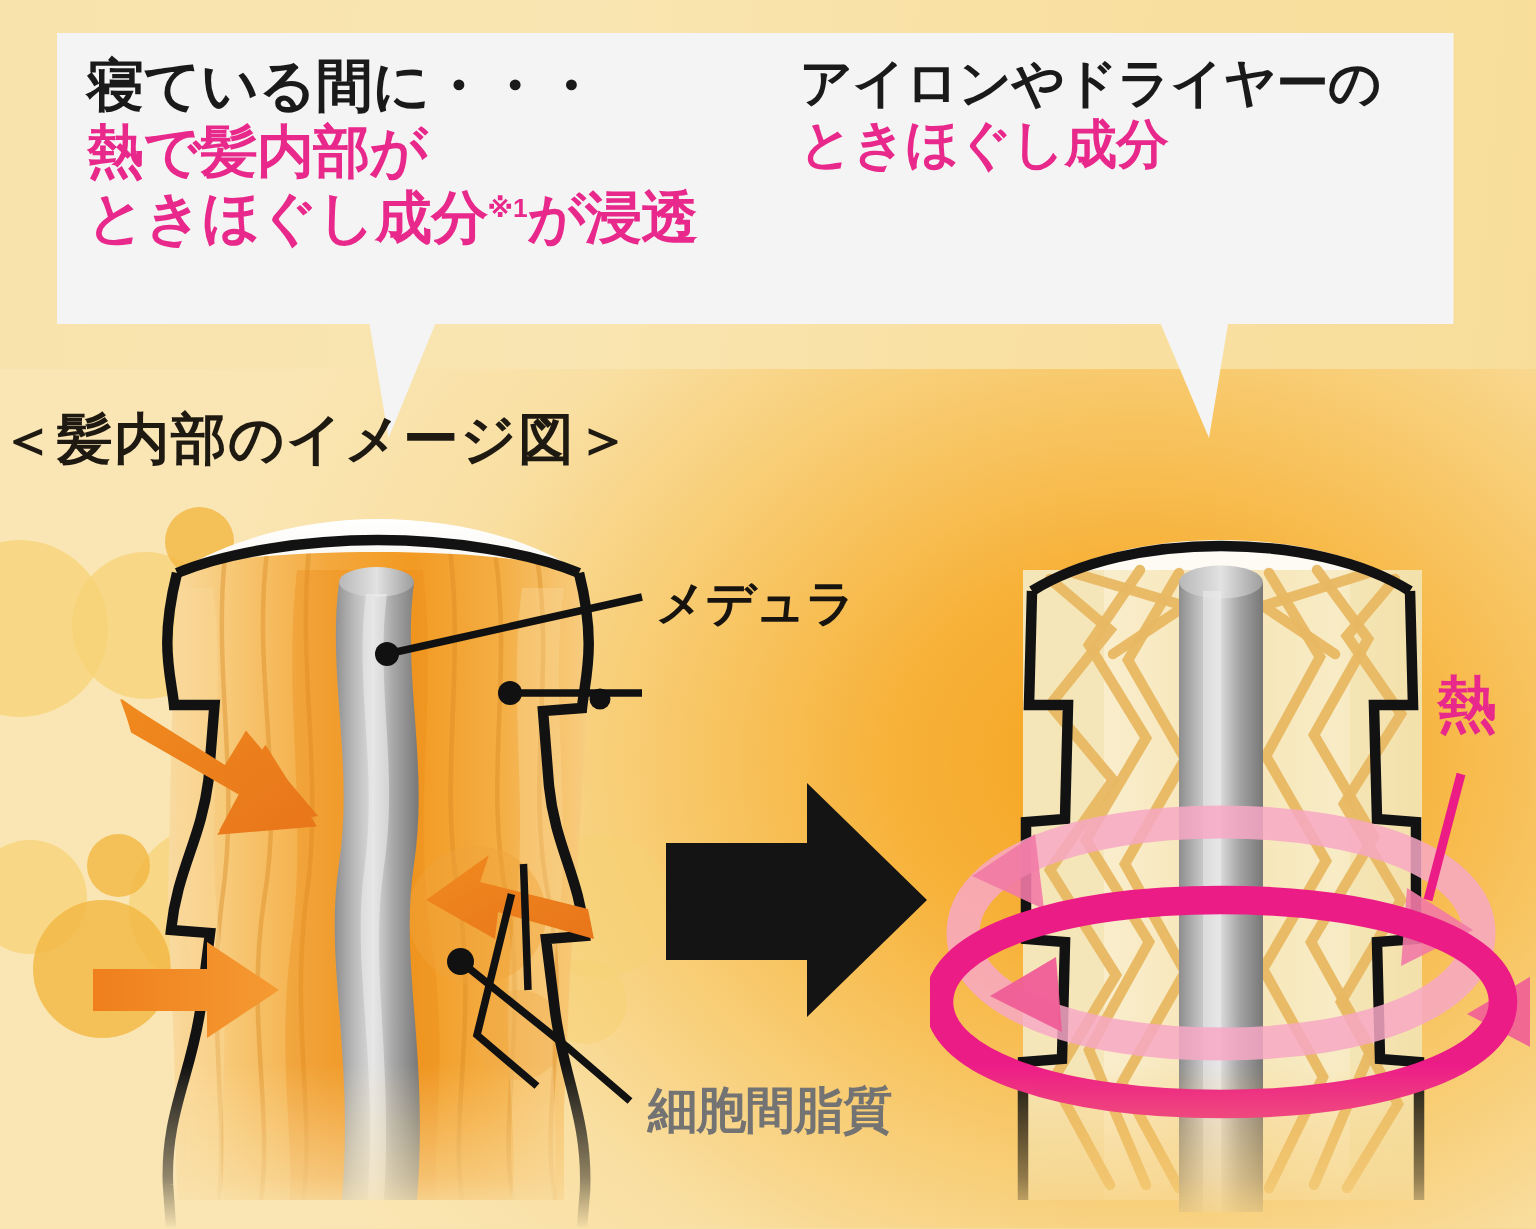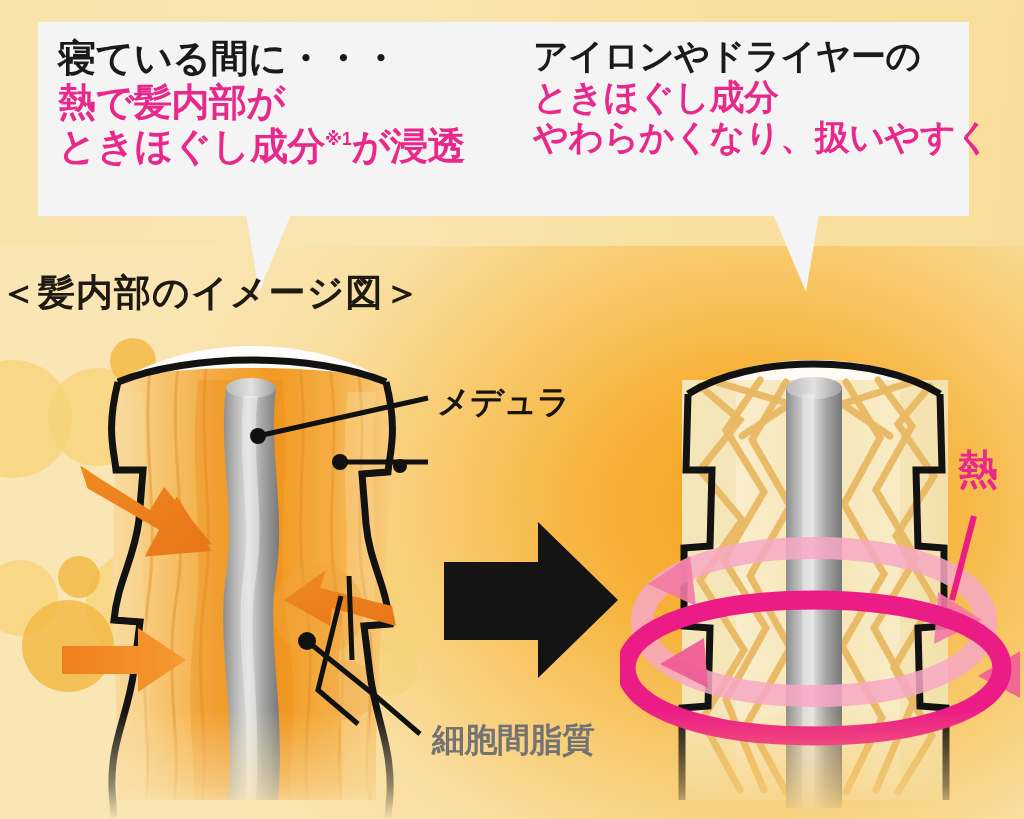--- a/index.html
+++ b/index.html
@@ -321,21 +321,20 @@
   <div class="callout" id="callout-left">
     <div class="line black l1">寝ている間に・・・</div>
     <div class="line pink l2">熱で髪内部が</div>
     <div class="line pink l3"><span>ときほぐし成分</span><span class="sup">※1</span><span>が浸透</span></div>
   </div>
 
   <div class="tail" id="tail-right"></div>
   <div class="callout" id="callout-right">
     <div class="line black l1">アイロンやドライヤーの</div>
     <div class="line pink l2">ときほぐし成分</div>
-    <div class="line pink l3">やわらかくなり、扱いやすく</div>
   </div>
 
   <div id="center-heading">＜髪内部のイメージ図＞</div>
 
   <div class="diagram-label" style="left:437px; top:380px;">メデュラ</div>
 
 
   <div class="diagram-label pink" style="left:432px; top:718px;">細胞間脂質</div>
 
   <div id="label-heat" style="left:958px; top:442px;">熱</div>

